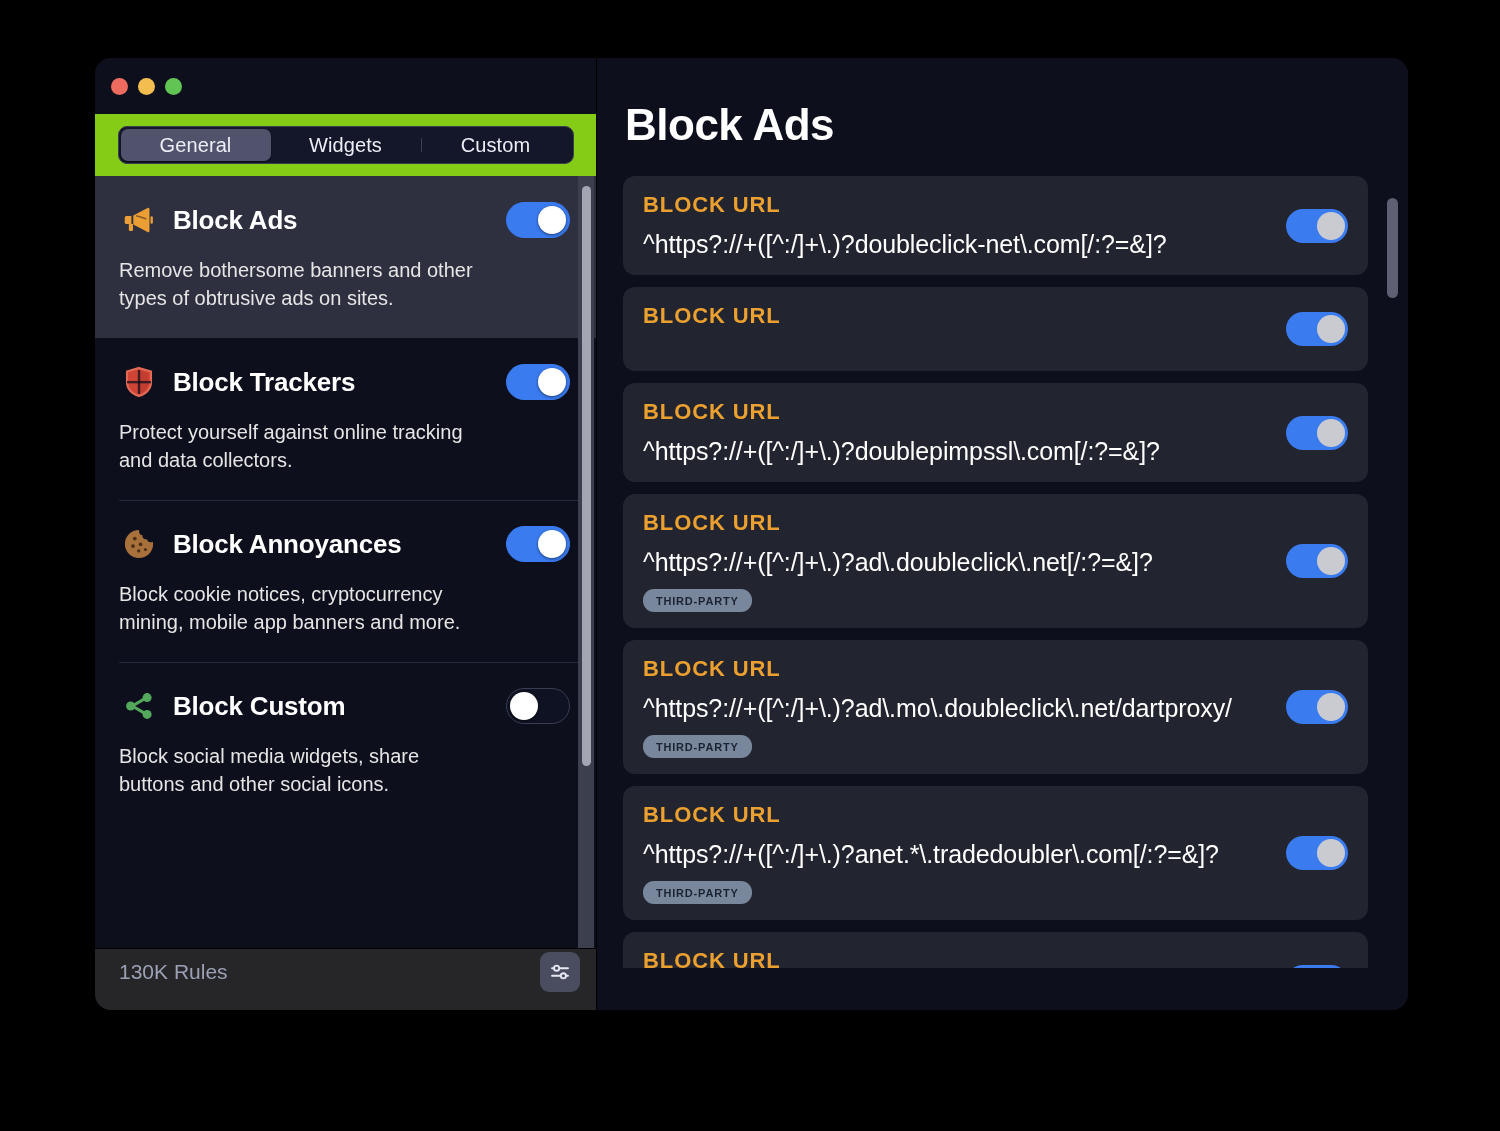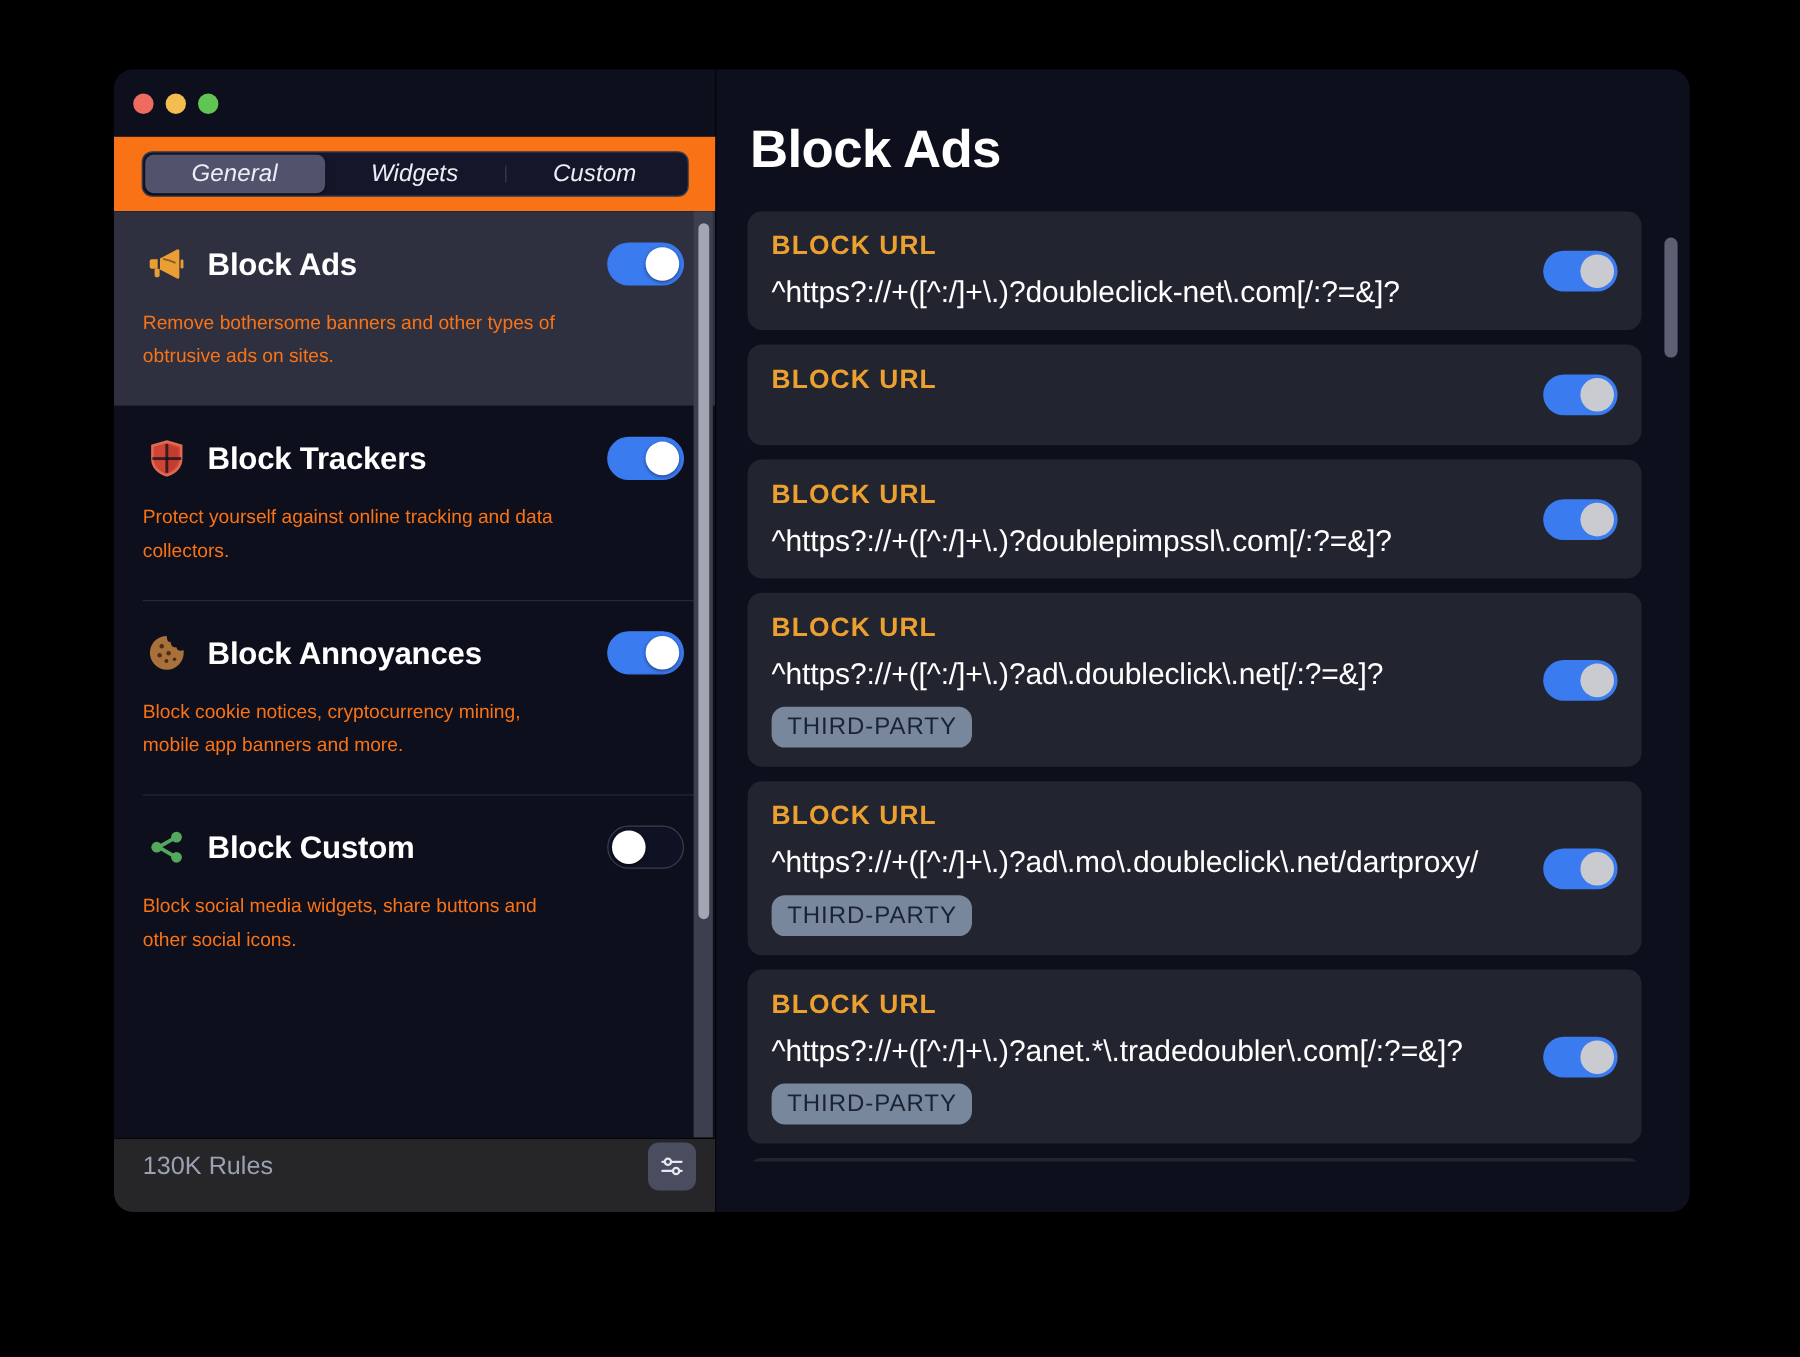--- a/index.html
+++ b/index.html
@@ -55,22 +55,21 @@
   .traffic.red    { background: #ed6b5f; }
   .traffic.yellow { background: #f4bd4f; }
   .traffic.green  { background: #61c554; }
 
   
   #tabbar-wrap {
     flex: 0 0 62px;
     display: flex;
     align-items: center;
     justify-content: center;
-    background: #f97316;
-    font-style: italic;
+    background: #84cc16;
   }
   #tabbar {
     width: 456px;
     height: 38px;
     border-radius: 9px;
     border: 1px solid #3b3f50;
     display: flex;
     align-items: stretch;
     background: #14172a;
     padding: 2px;
@@ -134,23 +133,23 @@
   }
   .blocker-title {
     font-size: 26px;
     font-weight: bold;
     color: #ffffff;
     flex: 1 1 auto;
     letter-spacing: -.2px;
   }
   .blocker-desc {
     margin-top: 14px;
-    font-size: 16px;
+    font-size: 20px;
     line-height: 28px;
-    color: #f97316;
+    color: #e5e5e5;
     max-width: 360px;
   }
 
   
   .toggle {
     flex: 0 0 auto;
     width: 64px; height: 36px;
     border-radius: 18px;
     position: relative;
     background: #0f1222;
@@ -252,22 +251,22 @@
     color: #ffffff;
     padding-right: 110px;
     letter-spacing: -.1px;
     white-space: nowrap;
   }
   .rule-badges { margin-top: 12px; }
   .badge {
     display: inline-block;
     background: #79879c;
     color: #1b2333;
-    font-size: 20px;
-    font-weight: normal;
+    font-size: 11px;
+    font-weight: bold;
     letter-spacing: .8px;
     padding: 6px 13px 5px;
     border-radius: 11px;
   }
   .rule-toggle {
     position: absolute;
     right: 20px;
     top: 50%;
     transform: translateY(-50%);
     width: 62px; height: 34px;

